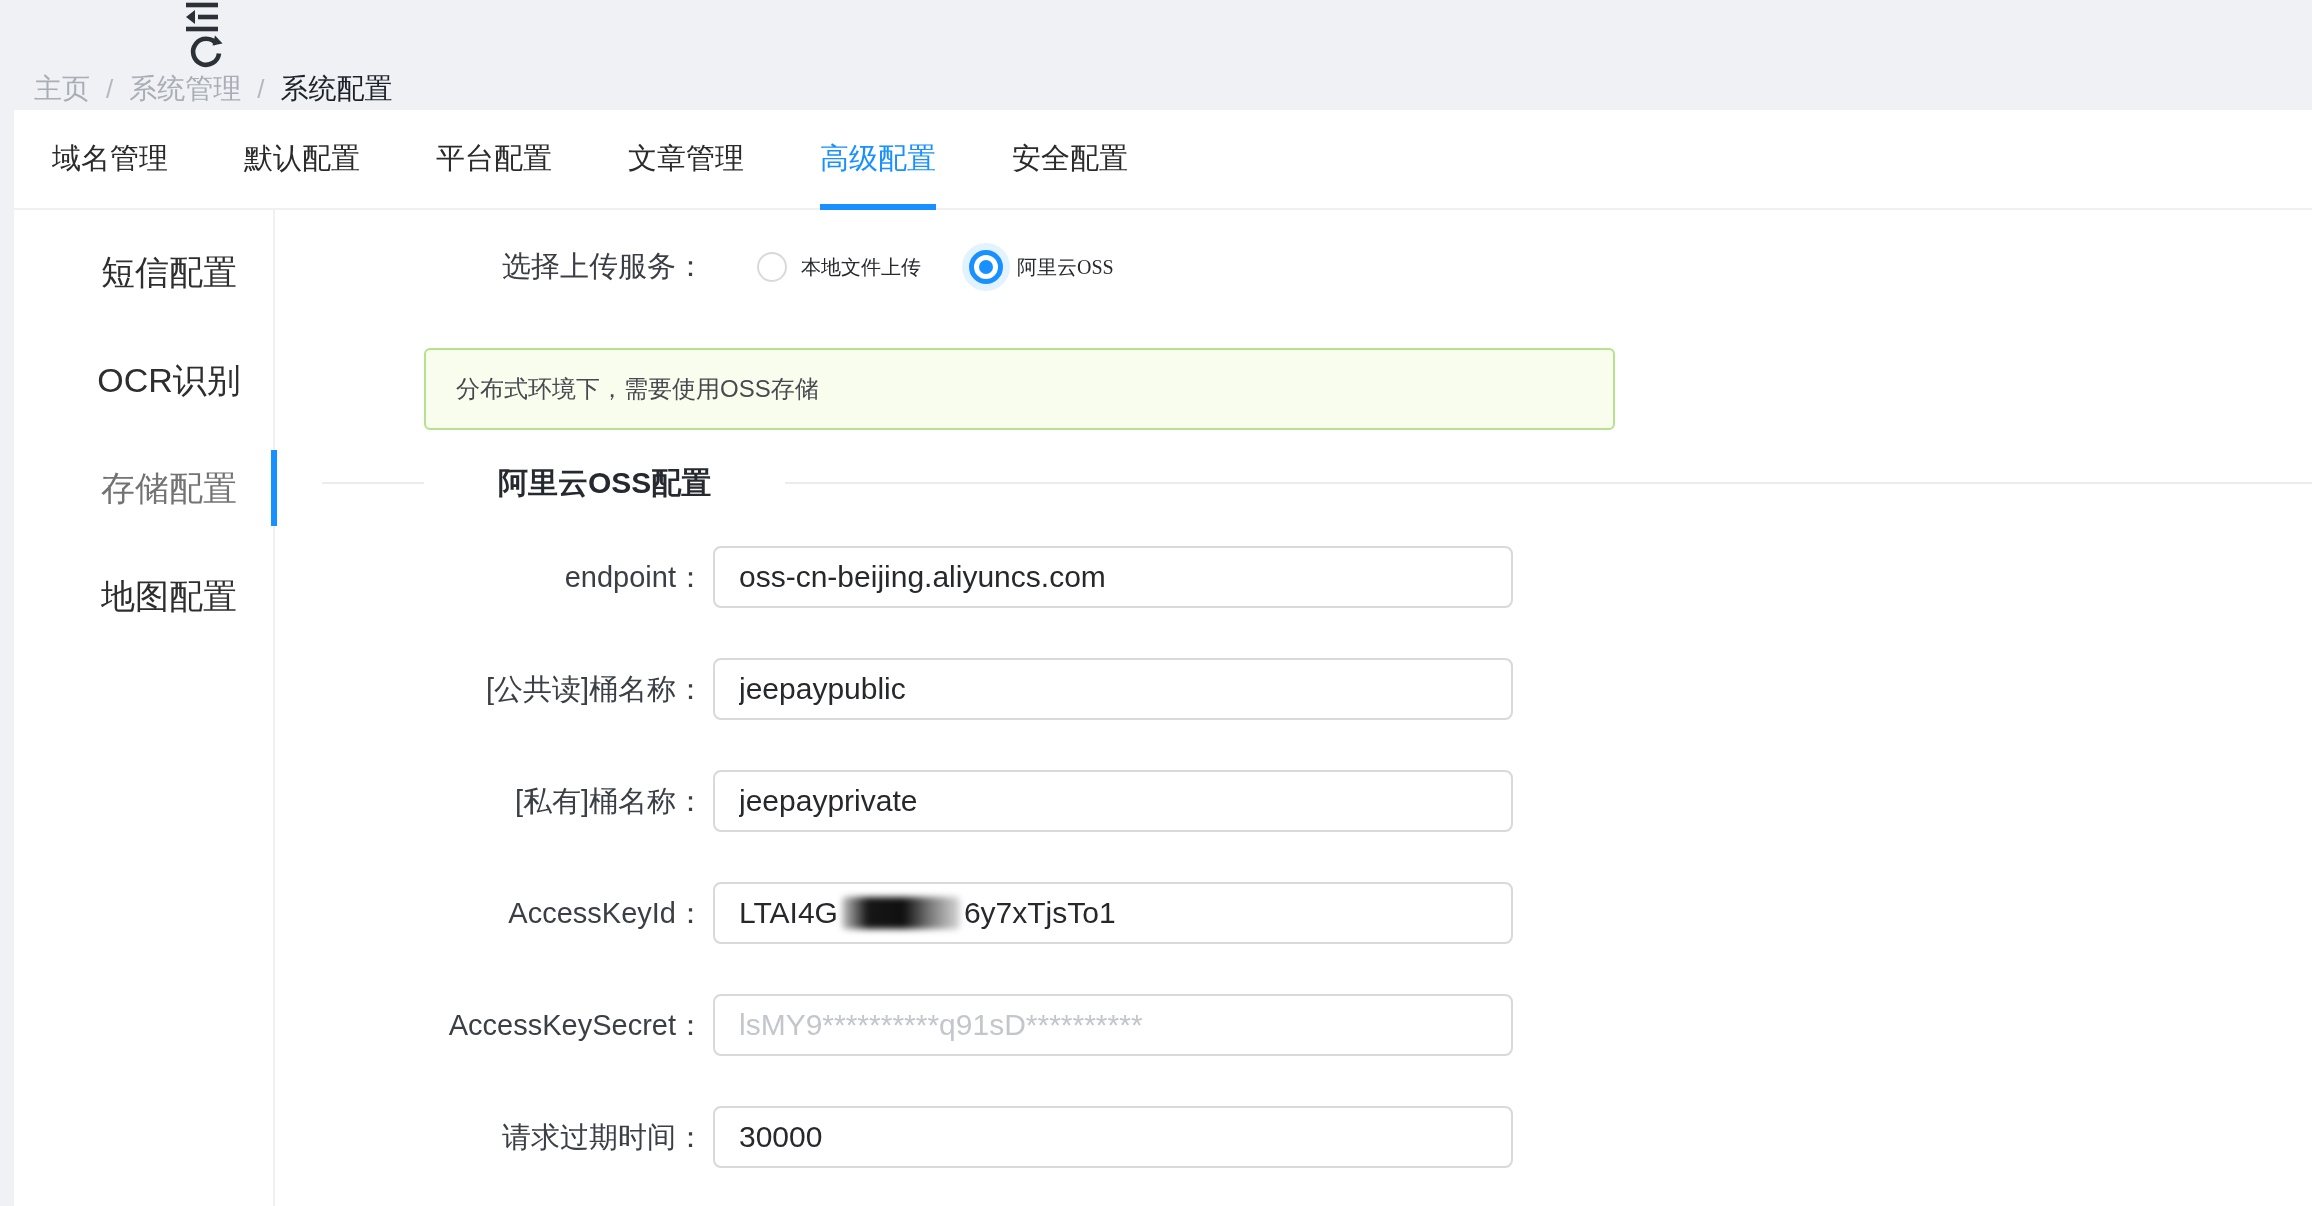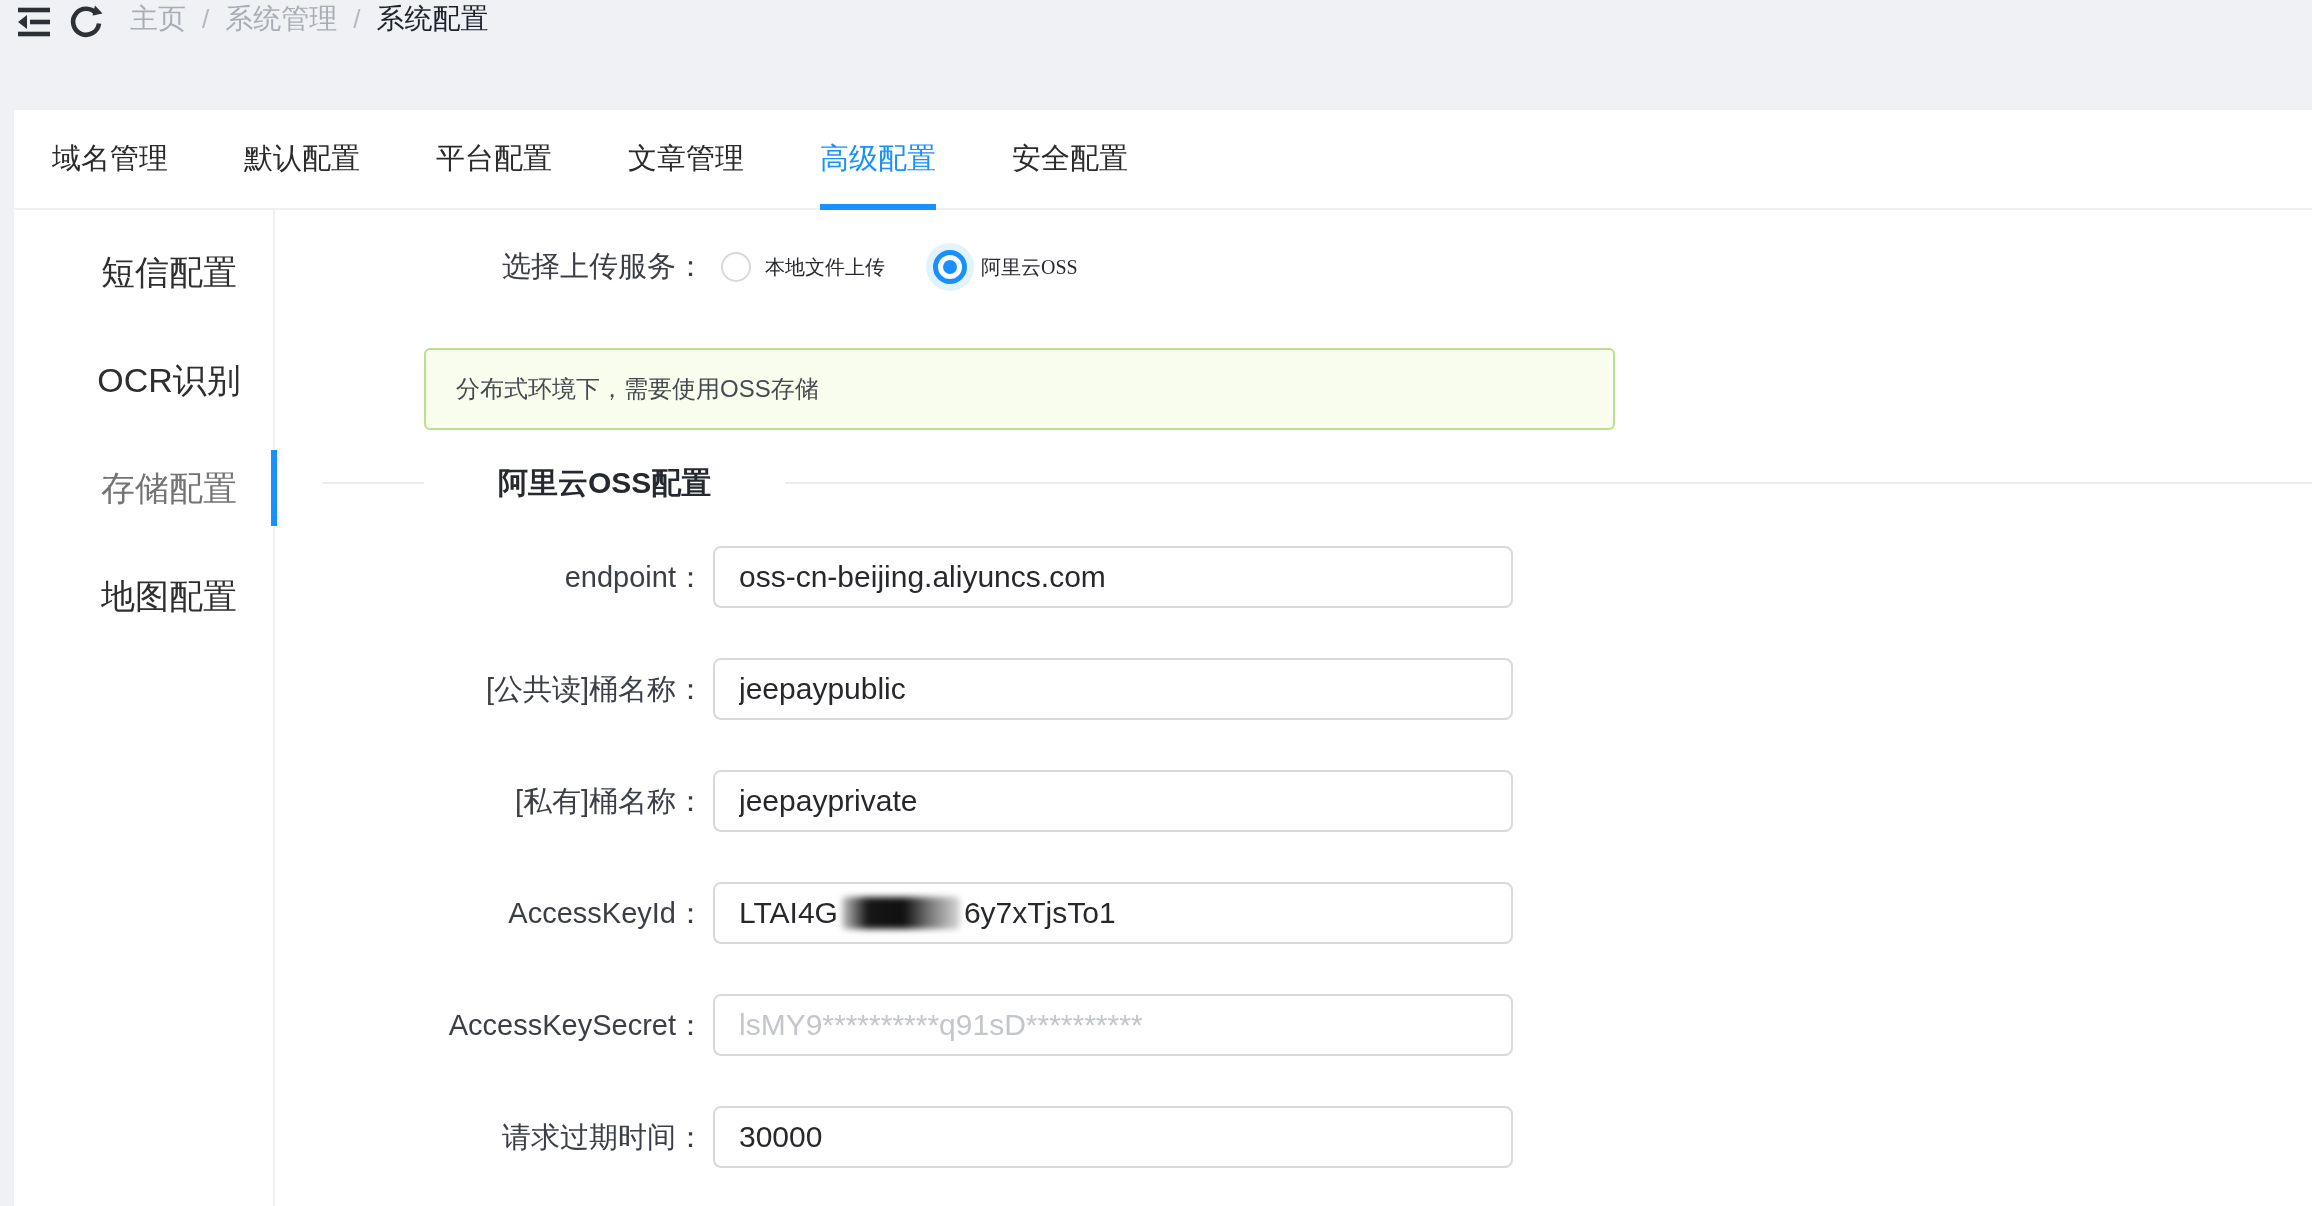--- a/index.html
+++ b/index.html
@@ -10,21 +10,21 @@
     color:#2b2f36;
     overflow:hidden;
     position:relative;
   }
 
   
   .topbar {
     position:absolute; left:0; top:0; width:100%; height:110px;
     display:flex; align-items:flex-start;
   }
-  .topbar-inner { display:flex; align-items:flex-start; height:46px; padding-left:12px; }
+  .topbar-inner { display:flex; align-items:center; height:46px; padding-left:12px;flex-direction:column; }
   .icon-btn { width:44px; height:44px; display:flex; align-items:center; justify-content:center; cursor:pointer; }
   .icon-btn + .icon-btn { margin-left:8px; }
   .breadcrumb { display:flex; align-items:center; margin-left:22px; font-size:28px; }
   .crumb { color:#a9adb5; }
   .crumb.current { color:#1d2129; font-weight:500; }
   .crumb-sep { color:#b4b8bf; margin:0 16px; font-size:26px; }
 
   
   .card {
     position:absolute; left:14px; top:110px; right:0; bottom:0;
@@ -59,21 +59,21 @@
   }
   .side-item.active { color:#737373; }
   .side-item.active::after {
     content:""; position:absolute; right:-4px; top:50%; transform:translateY(-50%);
     width:6px; height:76px; background:#1890ff;
   }
 
   
   .main { position:absolute; left:261px; top:100px; right:0; bottom:0; }
 
-  .radio-row { position:absolute; left:0; top:37px; height:40px; display:flex; align-items:center; }
+  .radio-row { position:absolute; left:0; top:37px; height:40px; display:flex; align-items:center;gap:36px; }
   .field-label {
     width:430px; text-align:right; font-size:29px; color:#3b3f45; white-space:nowrap; flex:none;
   }
   .radio-opt { display:flex; align-items:center; cursor:pointer; }
   .radio-opt .r-circle {
     width:30px; height:30px; border-radius:50%;
     border:2px solid #d9d9d9; background:#fff; flex:none;
   }
   .radio-opt.checked .r-circle {
     width:34px; height:34px; border:5px solid #1890ff; position:relative;

